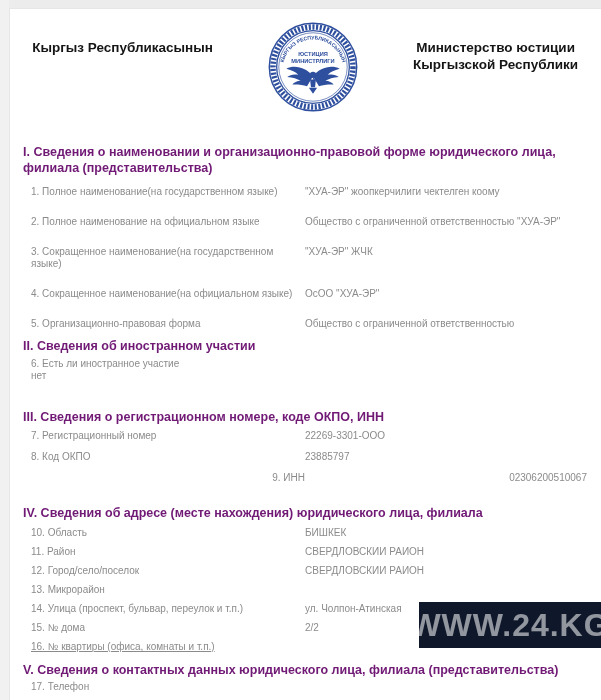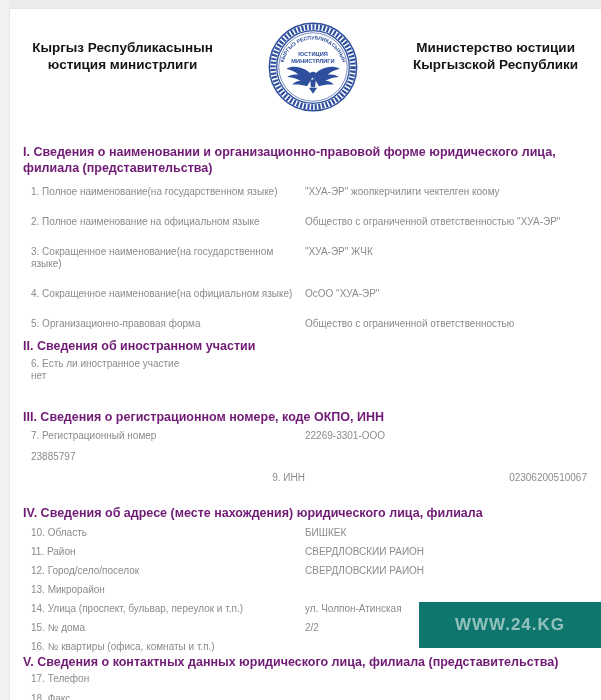--- a/index.html
+++ b/index.html
@@ -38,42 +38,41 @@
   .t1{margin-top:25px;margin-bottom:10px;}
   .s1 .row{margin-bottom:18px;}
   .s1 .row:last-child{margin-bottom:8px;}
   .t2{margin-bottom:4px;}
   .s2 .row{margin-bottom:27px;flex-direction:column;}
   .t3{margin-bottom:5px;}
   .s3 .row{margin-bottom:9px;}
   .s3 .row:last-child{margin-bottom:21px;text-align:right;}
   .t4{margin-bottom:6px;}
   .s4 .row{margin-bottom:7px;}
-  .s4 .row:last-child{margin-bottom:1px;}
+  .s4 .row:last-child{margin-bottom:9px;text-decoration:underline;}
   .t5{margin-bottom:3px;}
   .s5 .row{margin-bottom:8px;}
   
   .watermark{
     position:absolute;left:419px;top:602px;width:182px;height:46px;
-    background:#0f766e;display:flex;align-items:center;justify-content:center;
-    font-weight:bold;font-size:17px;letter-spacing:1px;color:rgba(255,255,255,0.55);
+    background:#0f172a;display:flex;align-items:center;justify-content:center;
+    font-weight:bold;font-size:32px;letter-spacing:1px;color:rgba(255,255,255,0.55);
   }
 </style>
 </head>
 <body>
 
 <div class="top-strip"></div>
 <div class="left-strip"></div>
 
 <div class="page">
 
   <div class="hdr">
     <div class="hdr-title left">
       <div>Кыргыз Республикасынын</div>
-      <div>юстиция министрлиги</div>
     </div>
 
     <div class="emblem-wrap">
       <svg viewBox="0 0 100 100" width="92" height="92">
         <circle cx="50" cy="50" r="47.5" fill="#ffffff" stroke="#2e4f9e" stroke-width="1.6"></circle>
         <circle cx="50" cy="50" r="43.5" fill="none" stroke="#2e4f9e" stroke-width="6" stroke-dasharray="2.3 1.7"></circle>
         <circle cx="50" cy="50" r="39.5" fill="none" stroke="#2e4f9e" stroke-width="1.4"></circle>
         <circle cx="50" cy="50" r="37.2" fill="none" stroke="#2e4f9e" stroke-width="0.7"></circle>
         <defs>
           <path id="arcTop" d="M 17,53 A 33,33 0 0 1 83,53"></path>
@@ -132,20 +131,21 @@
     </div>
   </div>
 
   <div class="sec-title t3">III. Сведения о регистрационном номере, коде ОКПО, ИНН</div>
   <div class="rows s3">
     <div class="row">
       <div class="lbl">7. Регистрационный номер</div>
       <div class="val">22269-3301-ООО</div>
     </div>
     <div class="row">
+      <div class="lbl">8. Код ОКПО</div>
       <div class="val">23885797</div>
     </div>
     <div class="row">
       <div class="lbl">9. ИНН</div>
       <div class="val">02306200510067</div>
     </div>
   </div>
 
   <div class="sec-title t4">IV. Сведения об адресе (месте нахождения) юридического лица, филиала</div>
   <div class="rows s4">

